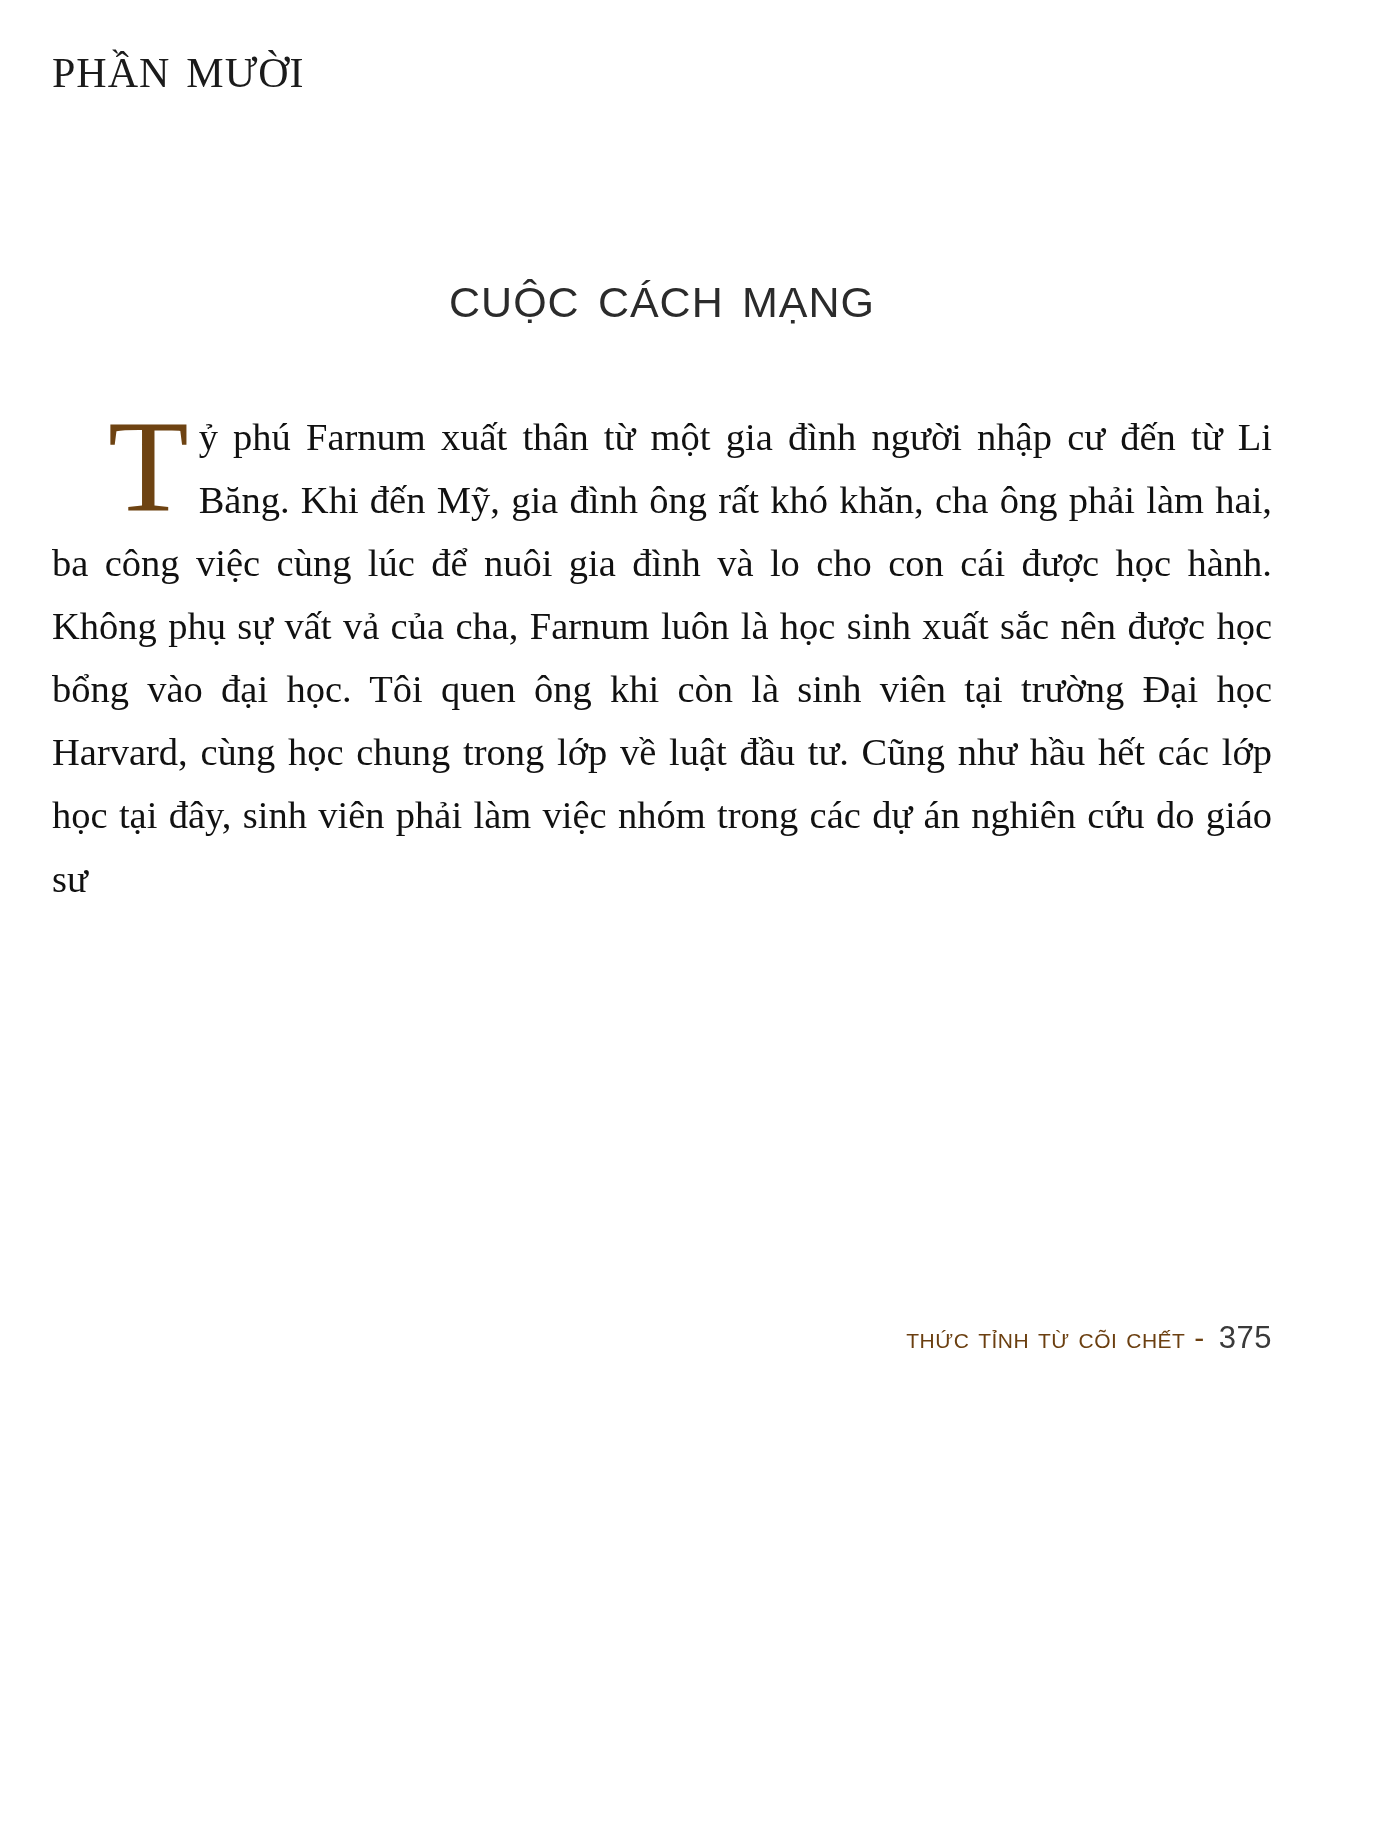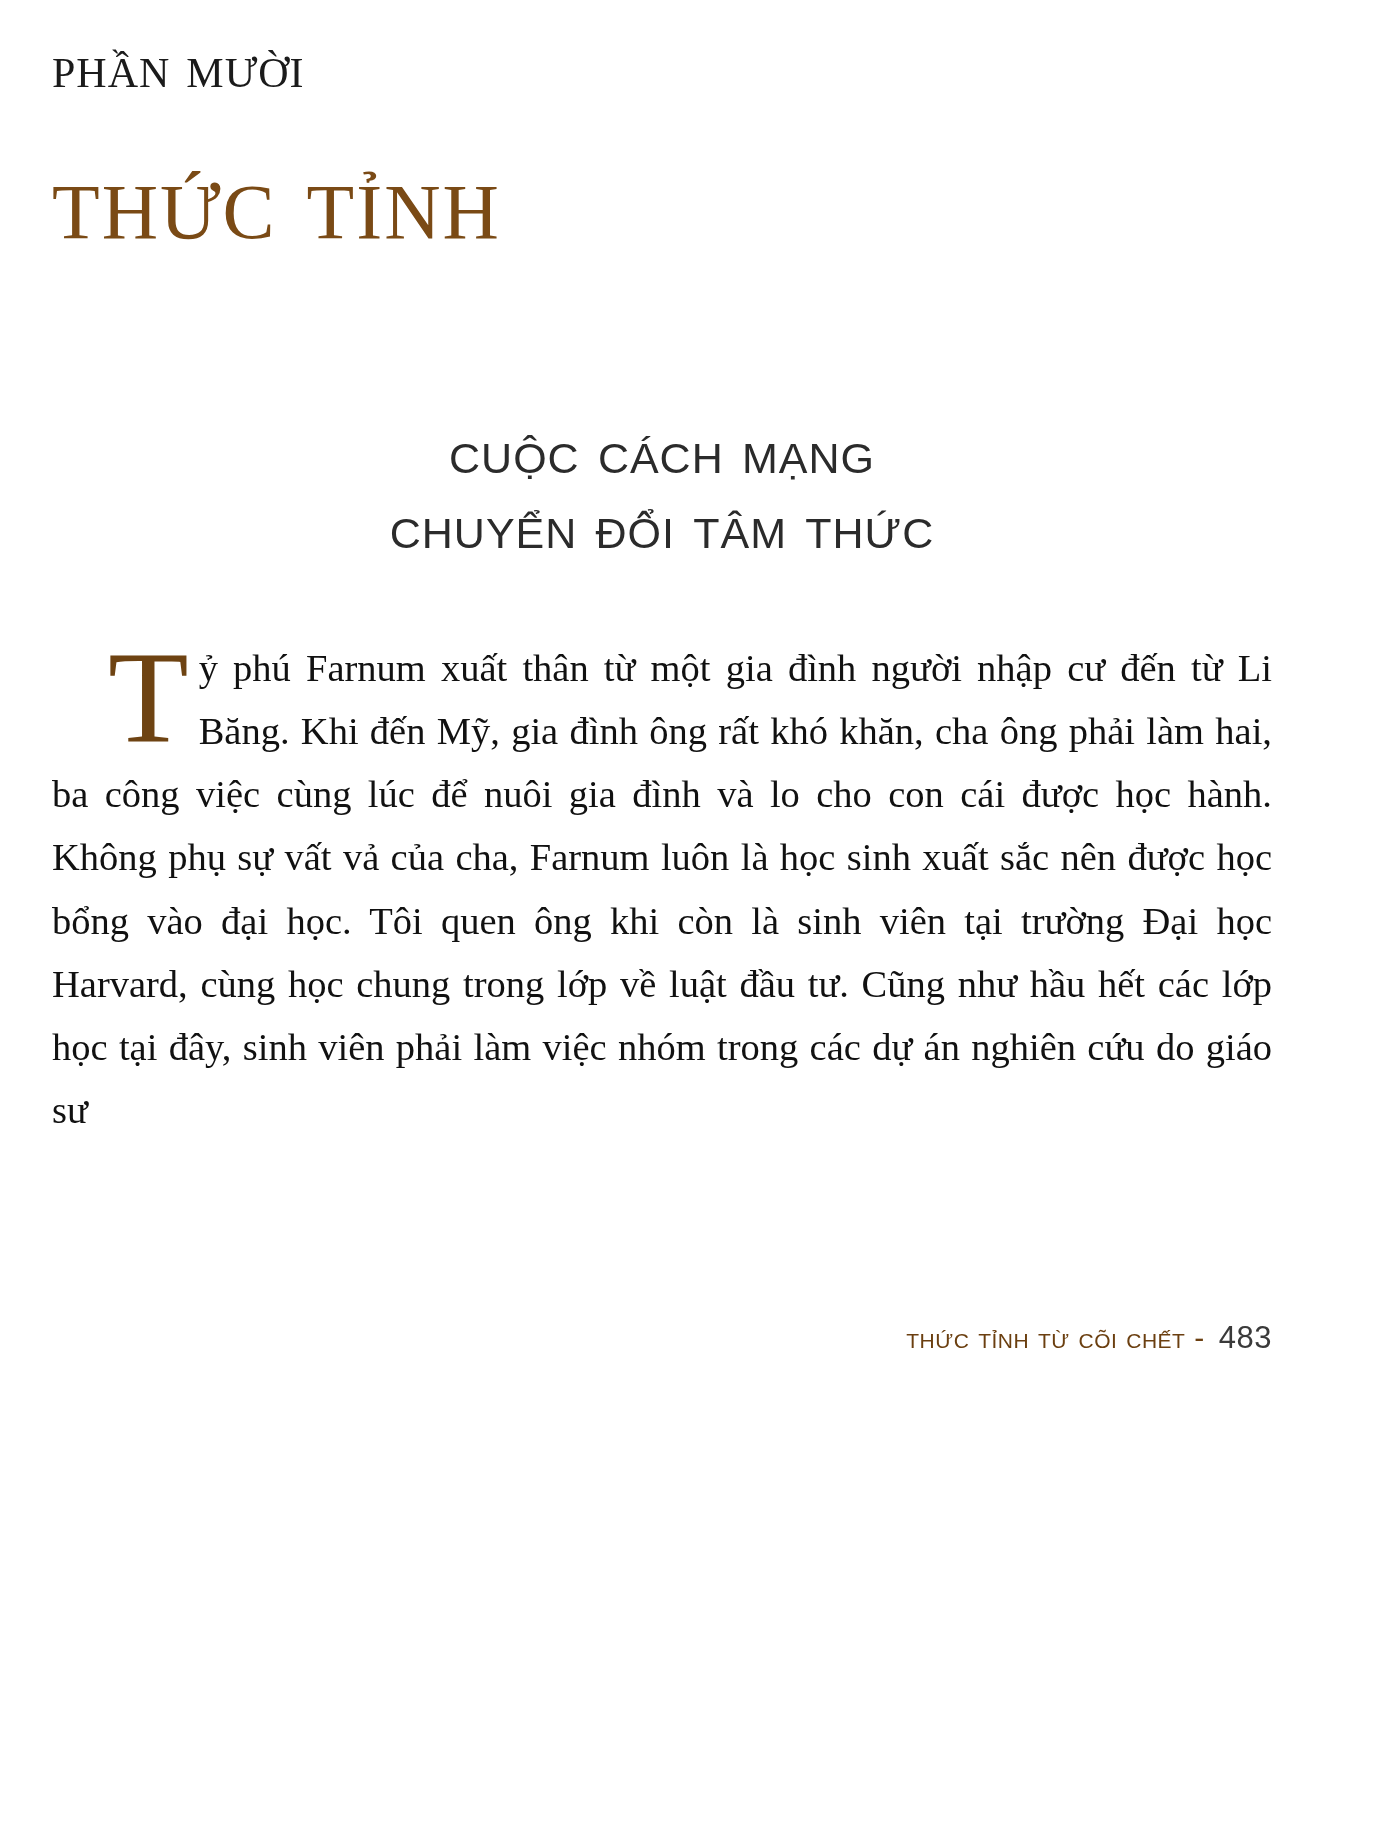--- a/index.html
+++ b/index.html
@@ -116,29 +116,27 @@
   }
 </style>
 </head>
 <body>
 
 <div class="page">
 
   <div class="part-label">Phần mười</div>
 
   <h1 class="chapter-title">
-    <span class="line1">Thức tỉnh</span>
   </h1>
 
   <h2 class="subtitle">
     <span class="sub-line">Cuộc cách mạng</span>
-    <span class="sub-line">chuyển đổi tâm thức</span>
   </h2>
 
   <div class="body-text">
     <span class="dropcap">T</span><span>ỷ phú Farnum xuất thân từ một gia đình người nhập cư đến từ Li Băng. Khi đến Mỹ, gia đình ông rất khó khăn, cha ông phải làm hai, ba công việc cùng lúc để nuôi gia đình và lo cho con cái được học hành. Không phụ sự vất vả của cha, Farnum luôn là học sinh xuất sắc nên được học bổng vào đại học. Tôi quen ông khi còn là sinh viên tại trường Đại học Harvard, cùng học chung trong lớp về luật đầu tư. Cũng như hầu hết các lớp học tại đây, sinh viên phải làm việc nhóm trong các dự án nghiên cứu do giáo sư</span>
   </div>
 
   <div class="footer">
-    <span>Thức tỉnh từ cõi chết -</span><span class="page-number">483</span>
+    <span>Thức tỉnh từ cõi chết -</span><span class="page-number">375</span>
   </div>
 
 </div>
 
 </body></html>

